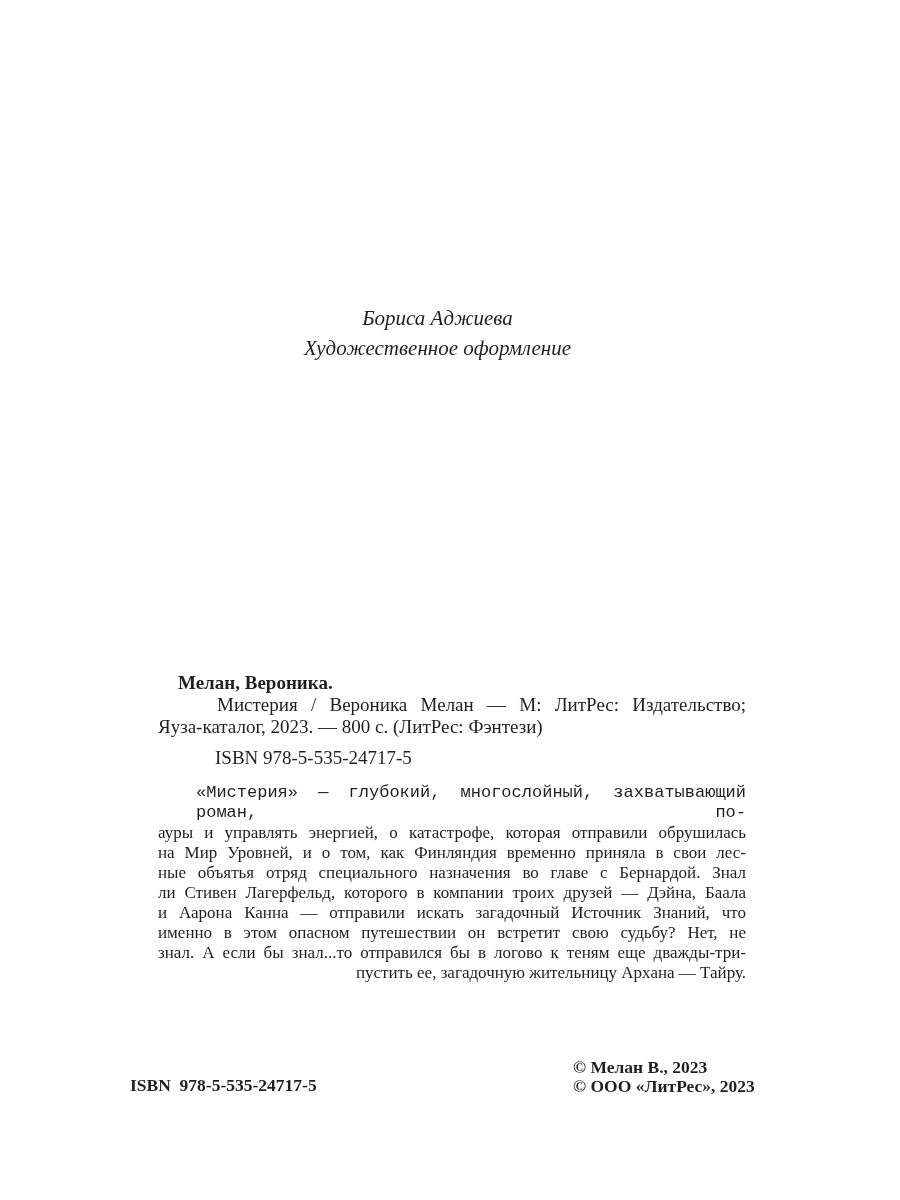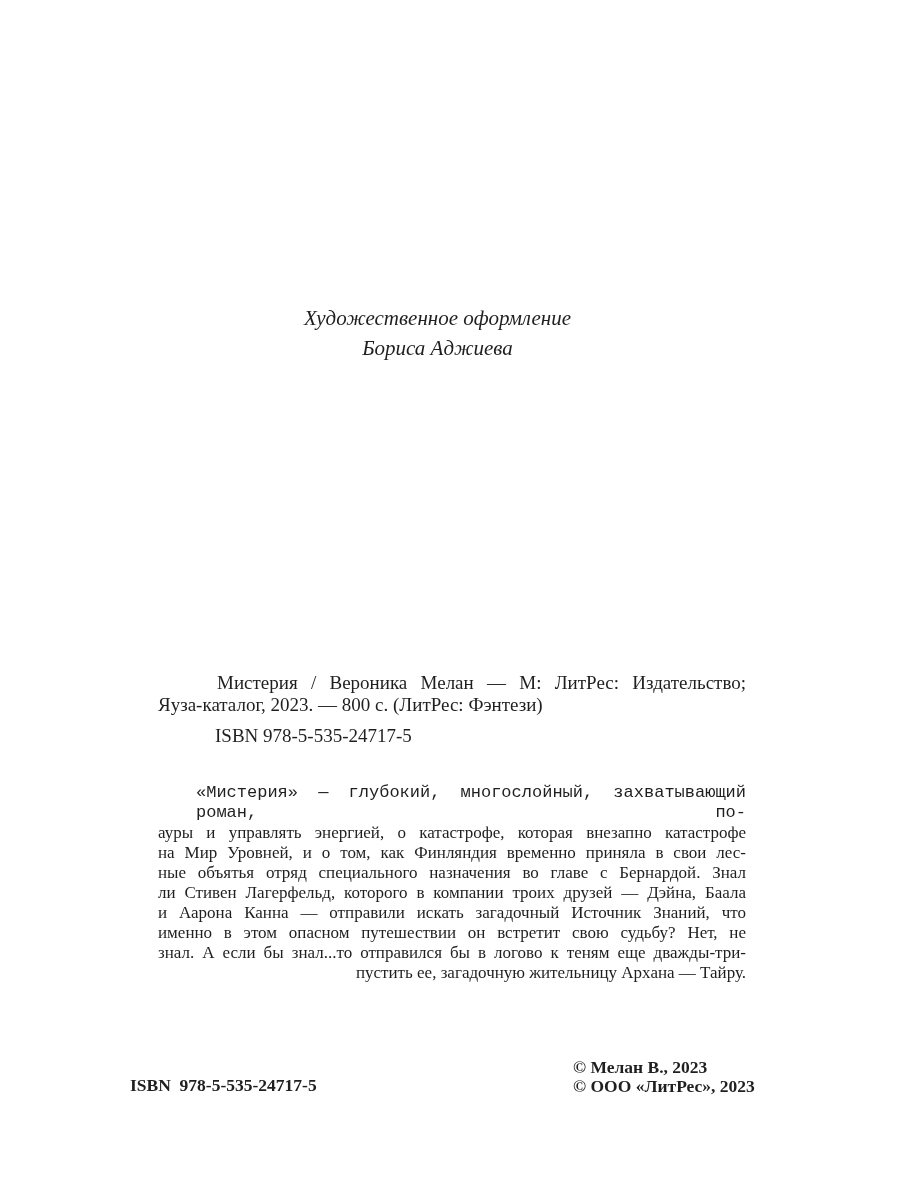--- a/index.html
+++ b/index.html
@@ -91,33 +91,34 @@
     font-size: 17.5px;
     line-height: 19px;
   }
 </style>
 </head>
 <body>
 
 <div class="page">
 
   <div class="credit">
+    <div>Бориса Аджиева</div>
     <div>Художественное оформление</div>
-    <div>Бориса Аджиева</div>
   </div>
 
   <div class="biblio">
+    <div class="biblio-author">Мелан, Вероника.</div>
     <div class="biblio-l2">Мистерия / Вероника Мелан — М: ЛитРес: Издательство;</div>
     <div class="biblio-l3">Яуза-каталог, 2023. — 800 с. (ЛитРес: Фэнтези)</div>
     <div class="biblio-isbn">ISBN 978-5-535-24717-5</div>
   </div>
 
   <div class="annotation">
     <div class="jl indent">«Мистерия» — глубокий, многослойный, захватывающий роман, по-</div>
-    <div class="jl">ауры и управлять энергией, о катастрофе, которая внезапно катастрофе</div>
+    <div class="jl">ауры и управлять энергией, о катастрофе, которая отправили обрушилась</div>
     <div class="jl">на Мир Уровней, и о том, как Финляндия временно приняла в свои лес-</div>
     <div class="jl">ные объятья отряд специального назначения во главе с Бернардой. Знал</div>
     <div class="jl">ли Стивен Лагерфельд, которого в компании троих друзей — Дэйна, Баала</div>
     <div class="jl">и Аарона Канна — отправили искать загадочный Источник Знаний, что</div>
     <div class="jl">именно в этом опасном путешествии он встретит свою судьбу? Нет, не</div>
     <div class="jl">знал. А если бы знал...то отправился бы в логово к теням еще дважды-три-</div>
     <div class="ll">пустить ее, загадочную жительницу Архана — Тайру.</div>
   </div>
 
   <div class="footer-isbn">ISBN  978-5-535-24717-5</div>

